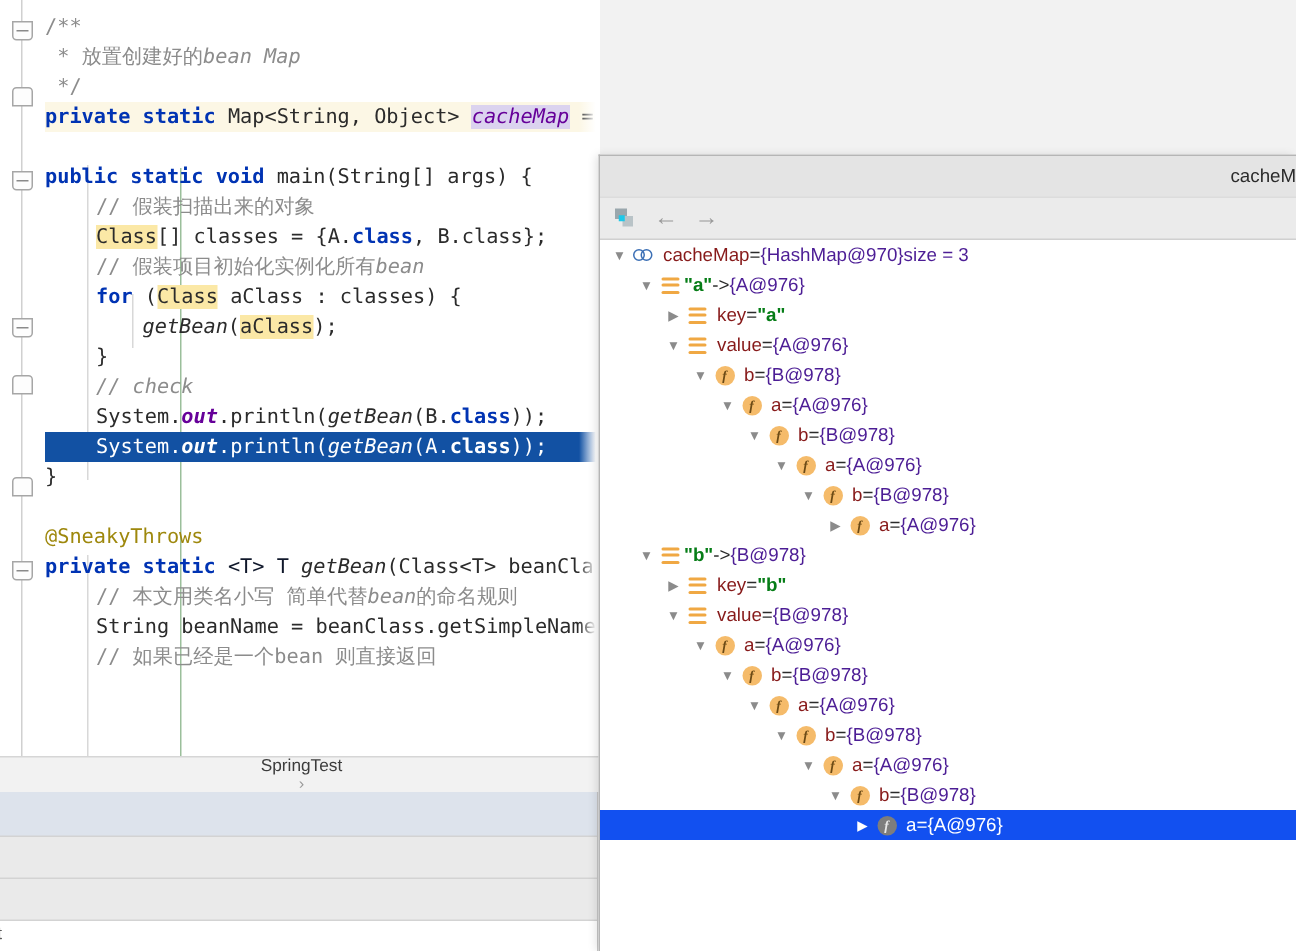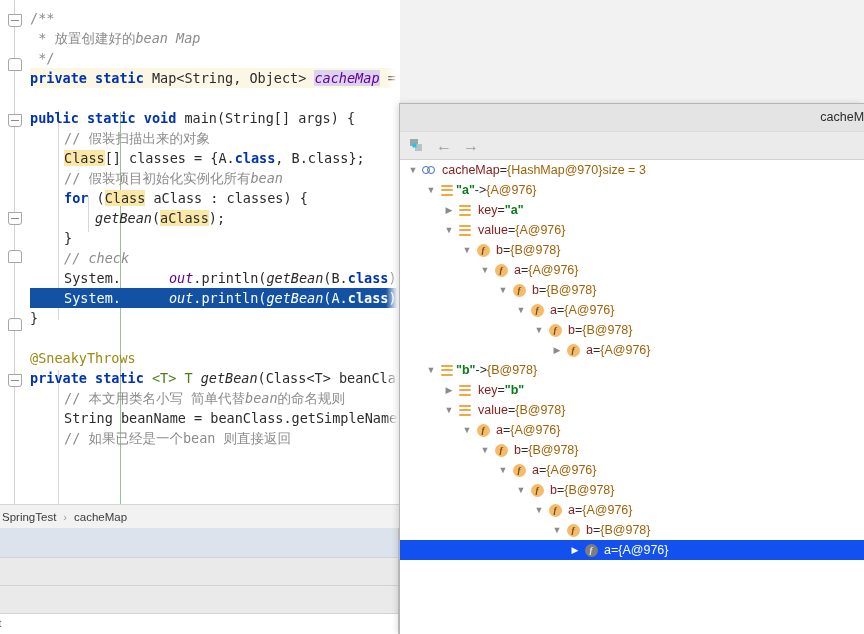--- a/index.html
+++ b/index.html
@@ -47,42 +47,42 @@
   .hl-sel { background: #1251a3; }
   .hl-sel .t, .hl-sel .kw, .hl-sel .id, .hl-sel .fn, .hl-sel .cls,
   .hl-sel .num, .hl-sel .stat { color: #ffffff !important; }
 
   .t   { color: #2b2b2b; text-align: center; }
   .kw  { color: #0033b3; font-weight: bold; }
   .cmt { color: #8c8c8c; font-style: italic; }
   .cmt-plain { color: #8c8c8c; }
   .fld { color: #660099; font-style: italic; }
   .fn  { color: #2b2b2b; font-style: italic; }
-  .stat{ color: #660099; font-weight: normal; font-style: italic; margin-left: 48px; }
+  .stat{ color: #660099; font-weight: bold; font-style: italic; }
   .ann { color: #9e880d; }
-  .gen { color: #4d7c0f; }
+  .gen { color: #0f172a; }
   .ident-hl { background: #dbd3ef; }
   .usage-hl { background: #fbe8a6; }
 
   
   .guide { position: absolute; width: 1px; background: #d8d8d8; }
   .guide.green { background: #9bbf9b; }
 
   #editor-fade {
     position: absolute; right: 0; top: 0; width: 14px; height: 504px;
     background: linear-gradient(to right, rgba(255,255,255,0), #ffffff 80%);
     pointer-events: none;
   }
 
   
   #breadcrumb {
     position: absolute; left: 0; top: 504px; width: 400px; height: 24px;
     background: #f2f2f2; border-top: 1px solid #d6d6d6;
     display: flex; align-items: center; padding-left: 2px;
-    font-size: 11.5px; color: #3c3c3c;
+    font-size: 11.5px; color: #3c3c3c; flex-direction: column;
   }
   #breadcrumb .crumb { white-space: nowrap; }
   #breadcrumb .sep { margin: 0 7px; color: #9a9a9a; font-size: 11px; }
 
   
   #lower { position: absolute; left: 0; top: 528px; width: 400px; height: 106px; }
   .lowrow { position: absolute; left: 0; width: 400px; border-bottom: 1px solid #d3d3d3; }
   #lowrow1 { top: 0; height: 30px; background: #dde3ec; }
   #lowrow2 { top: 30px; height: 28px; background: #eaeaea; }
   #lowrow3 { top: 58px; height: 28px; background: #eaeaea; }
@@ -163,21 +163,21 @@
   .ico-f {
     display: inline-block; width: 13px; height: 13px; border-radius: 50%;
     background: #f5bb6a; color: #6b4a16; font-size: 9px; line-height: 13px;
     text-align: center; font-family: "Liberation Serif", serif; font-style: italic;
     font-weight: bold;
   }
   .trow.sel .ico-f { background: #7d7d7d; color: #e8e8e8; }
 
   .nm   { color: #871a1a; margin-left: 4px; }
   .tx   { color: #2b2b2b; }
-  .val  { color: #a16207; }
+  .val  { color: #4c1d95; }
   .str  { color: #067d17; font-weight: bold; }
 
   .tlabel { display: flex; align-items: baseline; gap: 0; }
 </style>
 </head>
 <body>
 
 <div id="root">
 
   <div id="editor">

